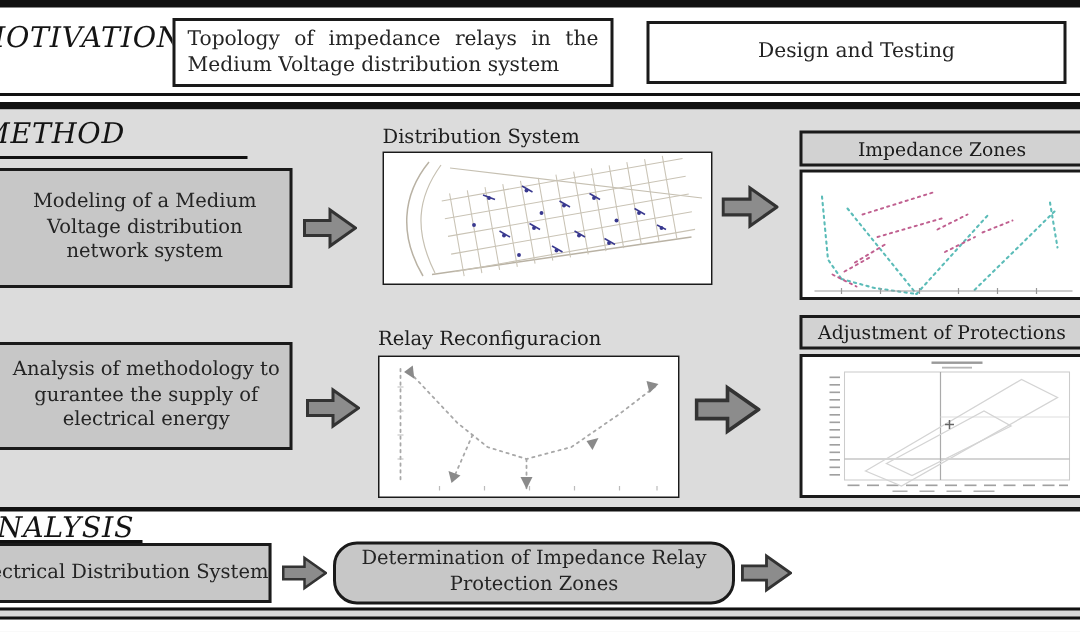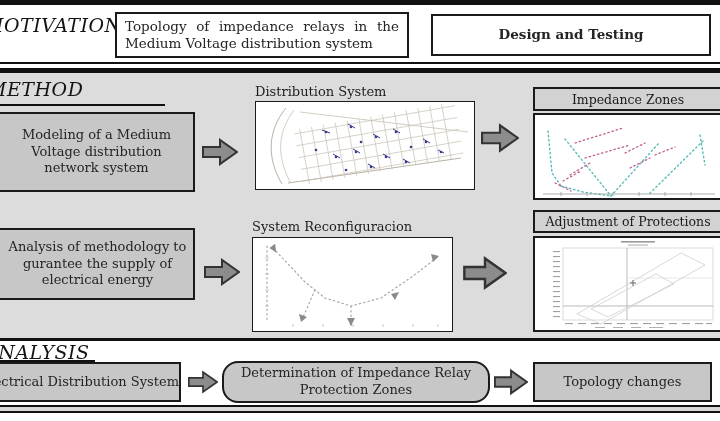--- a/index.html
+++ b/index.html
@@ -24,21 +24,21 @@
 <div class="canvas">
 
   <div class="abs hline" style="left:0;top:0;width:720px;height:5px;"></div>
 
   <div class="abs seclabel" style="left:-16px;top:14px;">MOTIVATION</div>
 
   <div class="abs box" style="left:115px;top:12px;width:294px;height:46px;padding:3px 8px;display:flex;align-items:center;">
     <div class="boxtext" style="font-size:13.5px;text-align:justify;width:100%;">Topology of impedance relays in the Medium Voltage distribution system</div>
   </div>
 
-  <div class="abs box" style="left:431px;top:14px;width:280px;height:42px;display:flex;align-items:center;justify-content:center;font-weight:bold;">
+  <div class="abs box" style="left:431px;top:14px;width:280px;height:42px;display:flex;align-items:center;justify-content:center;">
     <div class="boxtext" style="font-size:13.5px;">Design and Testing</div>
   </div>
 
   <div class="abs hline" style="left:0;top:62px;width:720px;height:2px;"></div>
   <div class="abs hline" style="left:0;top:68px;width:720px;height:5px;"></div>
 
   <div class="abs" style="left:0;top:73px;width:720px;height:265px;background:#dcdcdc;"></div>
   <div class="abs seclabel" style="left:-13px;top:78px;">METHOD</div>
   <div class="abs hline" style="left:0;top:104px;width:165px;height:2px;"></div>
 
@@ -158,21 +158,21 @@
   <div class="abs graybox" style="left:-20px;top:228px;width:215px;height:72px;">
     <div class="boxtext" style="width:185px;margin-left:20px;">Analysis of methodology to gurantee the supply of electrical energy</div>
   </div>
 
   <div class="abs arrow" style="left:204px;top:258px;">
     <svg width="36" height="28" viewBox="0 0 36 28">
         <polygon points="1,9 18,9 18,2 35,14 18,26 18,19 1,19" fill="#8c8c8c" stroke="#333333" stroke-width="2"></polygon>
       </svg>
   </div>
 
-  <div class="abs ctitle" style="left:252px;top:219px;width:201px;">System Reconfiguracion</div>
+  <div class="abs ctitle" style="left:252px;top:219px;width:201px;">Relay Reconfiguracion</div>
 
   <div class="abs plotbox" style="left:252px;top:237px;width:201px;height:95px;border-width:1.5px;">
     <svg width="198" height="92" viewBox="0 0 198 92">
       <g stroke="#a8a8a8" stroke-width="1.2" fill="none" stroke-dasharray="1.5 3" stroke-linecap="round">
         <polyline points="20,10 52,44 72,60 98,68 128,60 160,38 186,18"></polyline>
         <line x1="14" y1="8" x2="14" y2="84"></line>
         <polyline points="62,52 48,84"></polyline>
         <polyline points="98,68 98,88"></polyline>
       </g>
       <g fill="#8a8a8a">
@@ -280,19 +280,16 @@
   <div class="abs graybox" style="left:222px;top:361px;width:268px;height:42px;border-radius:16px;">
     <div class="boxtext" style="width:250px;">Determination of Impedance Relay Protection Zones</div>
   </div>
 
   <div class="abs arrow" style="left:494px;top:368px;">
     <svg width="34" height="28" viewBox="0 0 36 28">
         <polygon points="1,9 18,9 18,2 35,14 18,26 18,19 1,19" fill="#8c8c8c" stroke="#333333" stroke-width="2"></polygon>
       </svg>
   </div>
 
-  <div class="abs graybox" style="left:533px;top:362px;width:179px;height:40px;">
-    <div class="boxtext">Topology changes</div>
-  </div>
 
   <div class="abs" style="left:0;top:405px;width:720px;height:8px;background:#d9d9d9;border-top:2px solid #111;border-bottom:2px solid #111;box-sizing:border-box;"></div>
 
 </div>
 
 </body></html>

